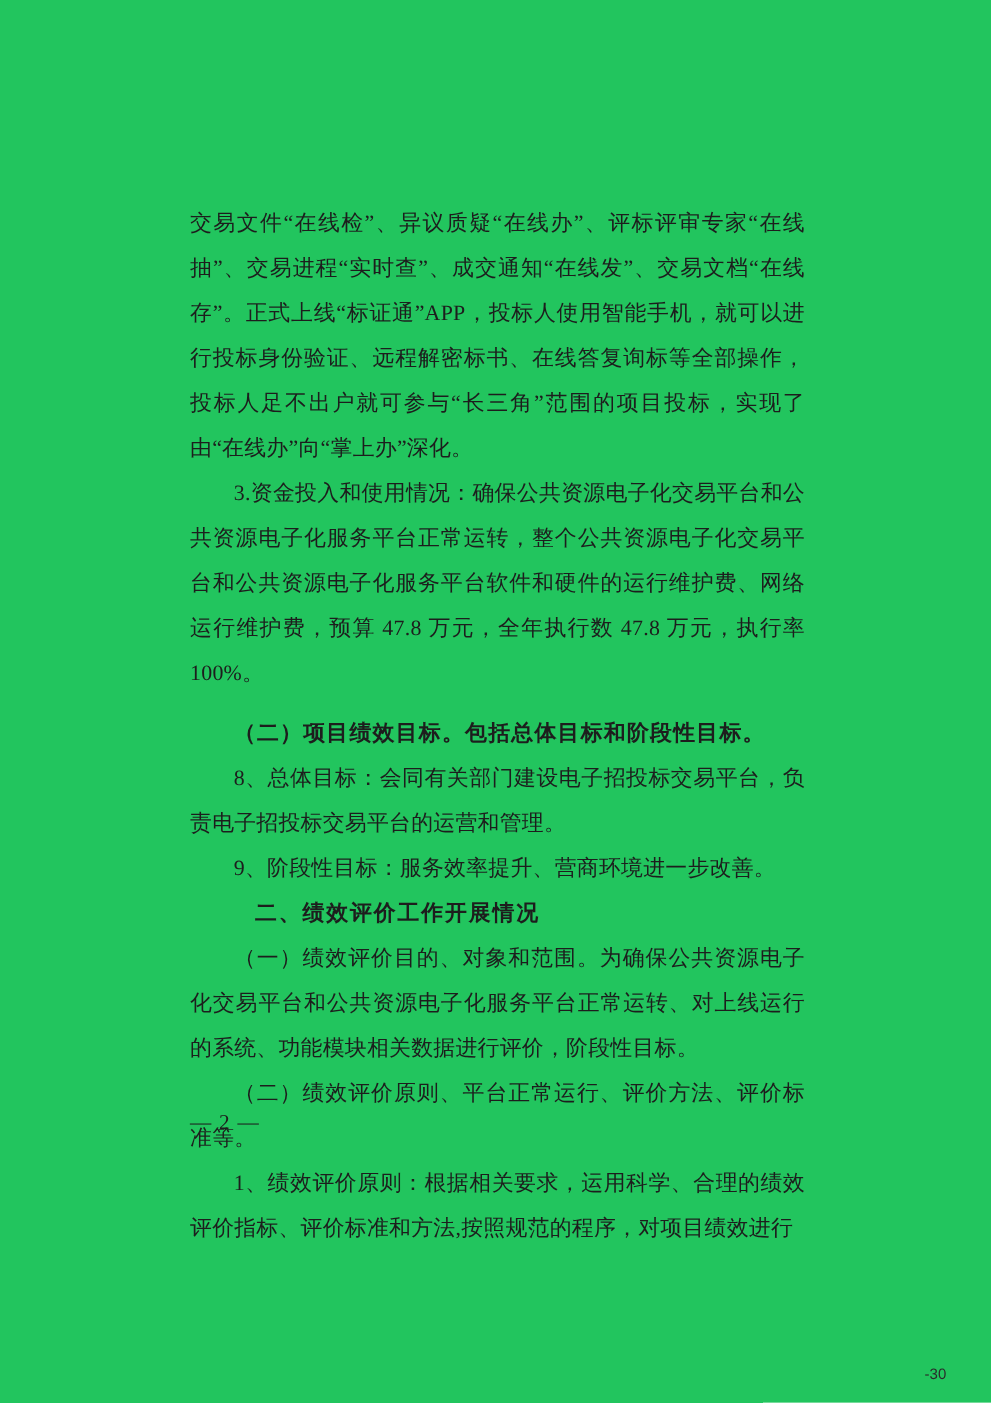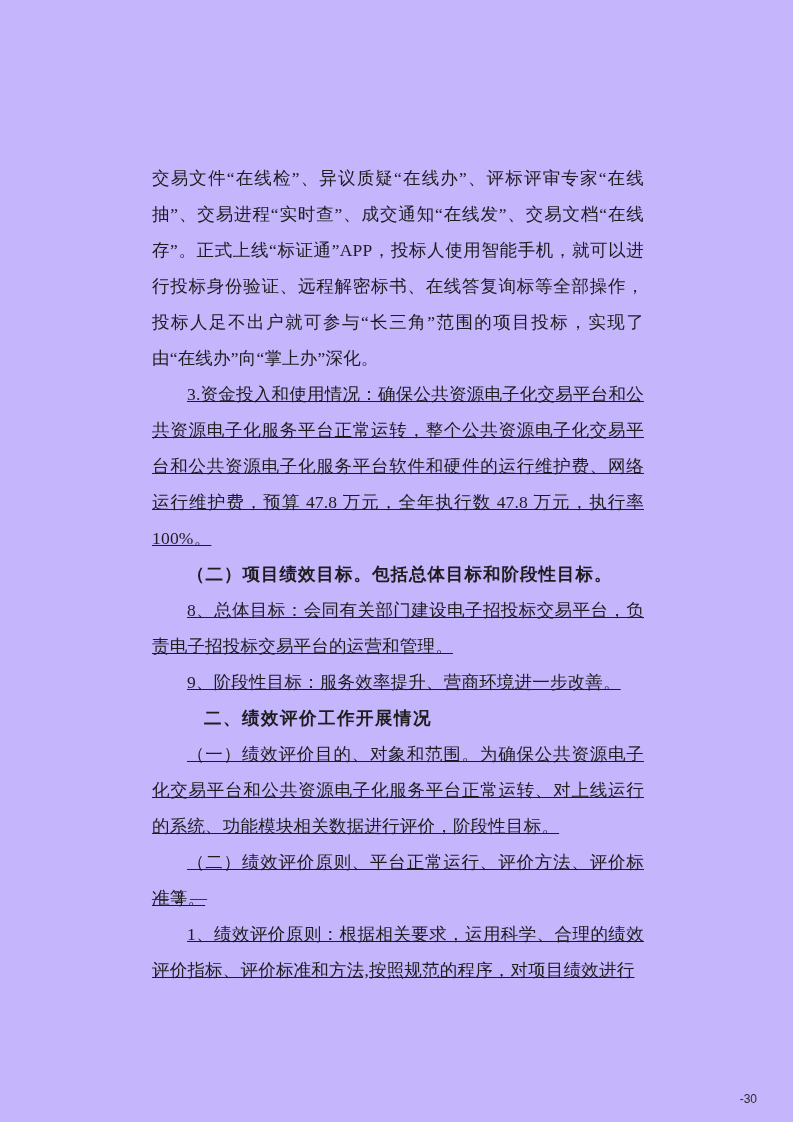--- a/index.html
+++ b/index.html
@@ -11,45 +11,45 @@
     width: 793px;
     height: 1122px;
     position: relative;
     font-family: "Liberation Serif", "DejaVu Serif", serif;
     color: #1a1a1a;
     overflow: hidden;
   }
   .page {
     position: absolute;
     inset: 0;
-    background: #c4b5fd;
+    background: #22c55e;
   }
   .content {
     position: absolute;
     left: 152px;
     top: 160px;
     width: 492px;
   }
   p {
     margin: 0;
     font-size: 17.5px;
     line-height: 36px;
     text-align: justify;
     text-justify: inter-character;
     letter-spacing: 0.2px;
     color: #1d1d1d;
   }
   p.indent {
     text-indent: 35px;
-    text-decoration: underline;
   }
   p.heading {
     text-indent: 35px;
     font-weight: bold;
     letter-spacing: 1px;
+    margin-top: 12px;
   }
   p.center-heading {
     text-indent: 52px;
     font-weight: bold;
     letter-spacing: 1.5px;
   }
   .pagenum {
     position: absolute;
     left: 152px;
     top: 888px;

